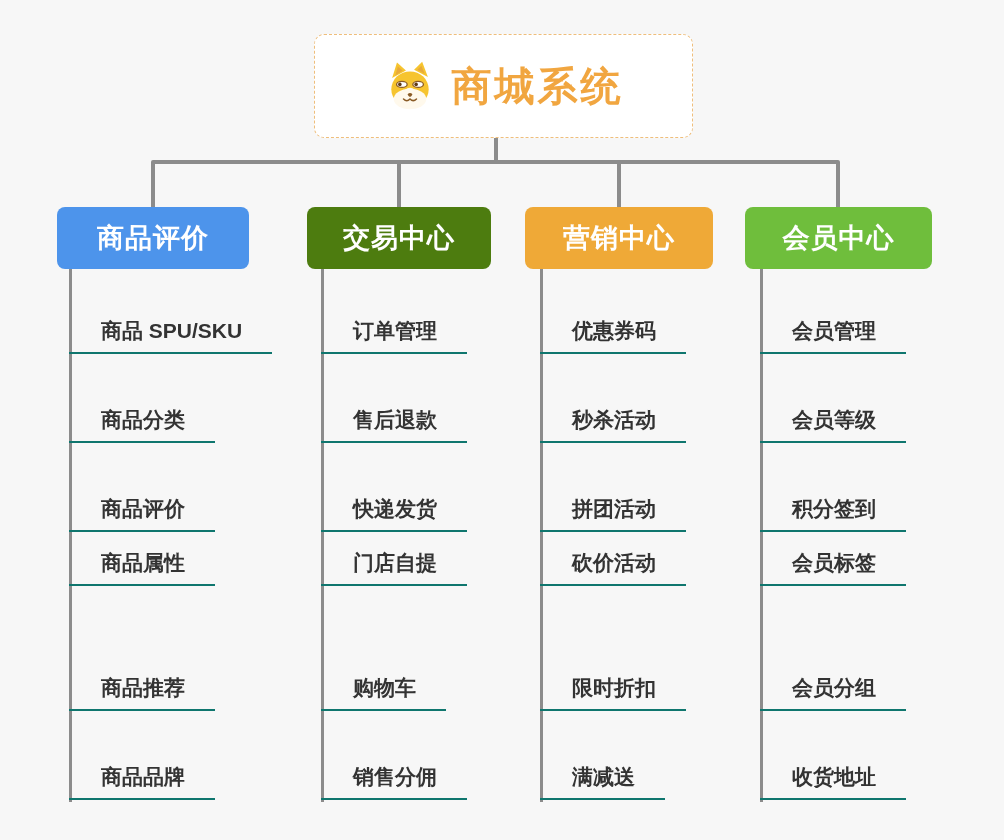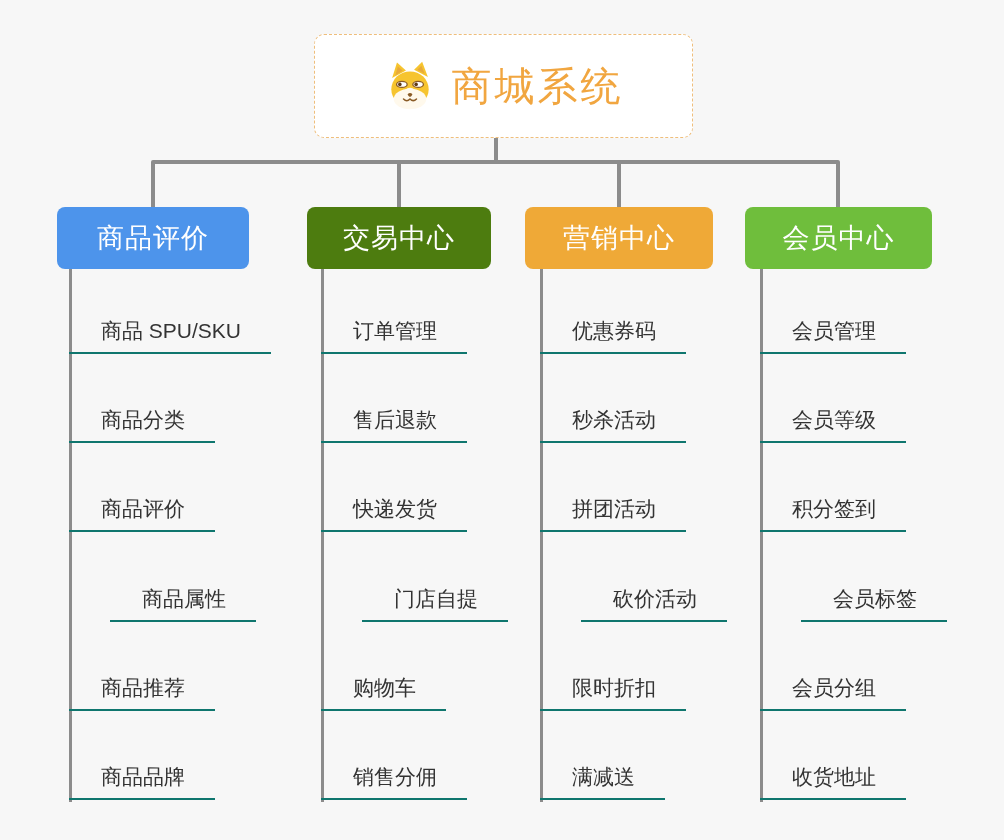--- a/index.html
+++ b/index.html
@@ -1,17 +1,17 @@
 <!DOCTYPE html>
 <html><head>
 <meta charset="utf-8">
 <style>
   html,body{margin:0;padding:0;}
   body{font-family:"Liberation Sans","DejaVu Sans",sans-serif;}
-  #canvas{position:relative;width:1004px;height:840px;background:#F7F7F7;overflow:hidden;}
+  #canvas{position:relative;width:1004px;height:840px;background:#F7F7F7;overflow:hidden;font-weight:bold;}
 
   
   .vline,.hline{position:absolute;background:#8C8C8C;}
   .root-drop{left:494px;top:137px;width:4px;height:24px;}
   .bus{left:151px;top:160px;width:689px;height:4px;border-radius:2px;}
   .drop{top:162px;height:46px;width:4px;}
   .d1{left:151px;} .d2{left:397px;} .d3{left:617px;} .d4{left:836px;}
   .spine{top:269px;height:533px;width:3px;}
   .s1{left:69px;} .s2{left:321px;} .s3{left:540px;} .s4{left:760px;}
 
@@ -31,21 +31,21 @@
   .b2{left:307px;width:184px;}
   .b3{left:525px;width:188px;}
   .b4{left:745px;width:187px;}
 
   
   .leaf{position:absolute;white-space:nowrap;font-size:21px;color:#333333;
         line-height:30px;padding:0 30px 6px 32px;
         border-bottom:2px solid #0f766e;cursor:pointer;}
   .c1{left:69px;} .c2{left:321px;} .c3{left:540px;} .c4{left:760px;}
   .r1{top:316px;} .r2{top:405px;} .r3{top:494px;}
-  .r4{top:584px;margin-left:41px;} .r5{top:673px;} .r6{top:762px;}
+  .r4{top:548px;} .r5{top:673px;} .r6{top:762px;}
 </style>
 </head>
 <body>
 
 <div id="canvas" style="background: rgb(247, 247, 247);">
 
   <div class="vline root-drop" style="background: rgb(140, 140, 140);"></div>
   <div class="hline bus" style="background: rgb(140, 140, 140);"></div>
   <div class="vline drop d1" style="background: rgb(140, 140, 140);"></div>
   <div class="vline drop d2" style="background: rgb(140, 140, 140);"></div>

